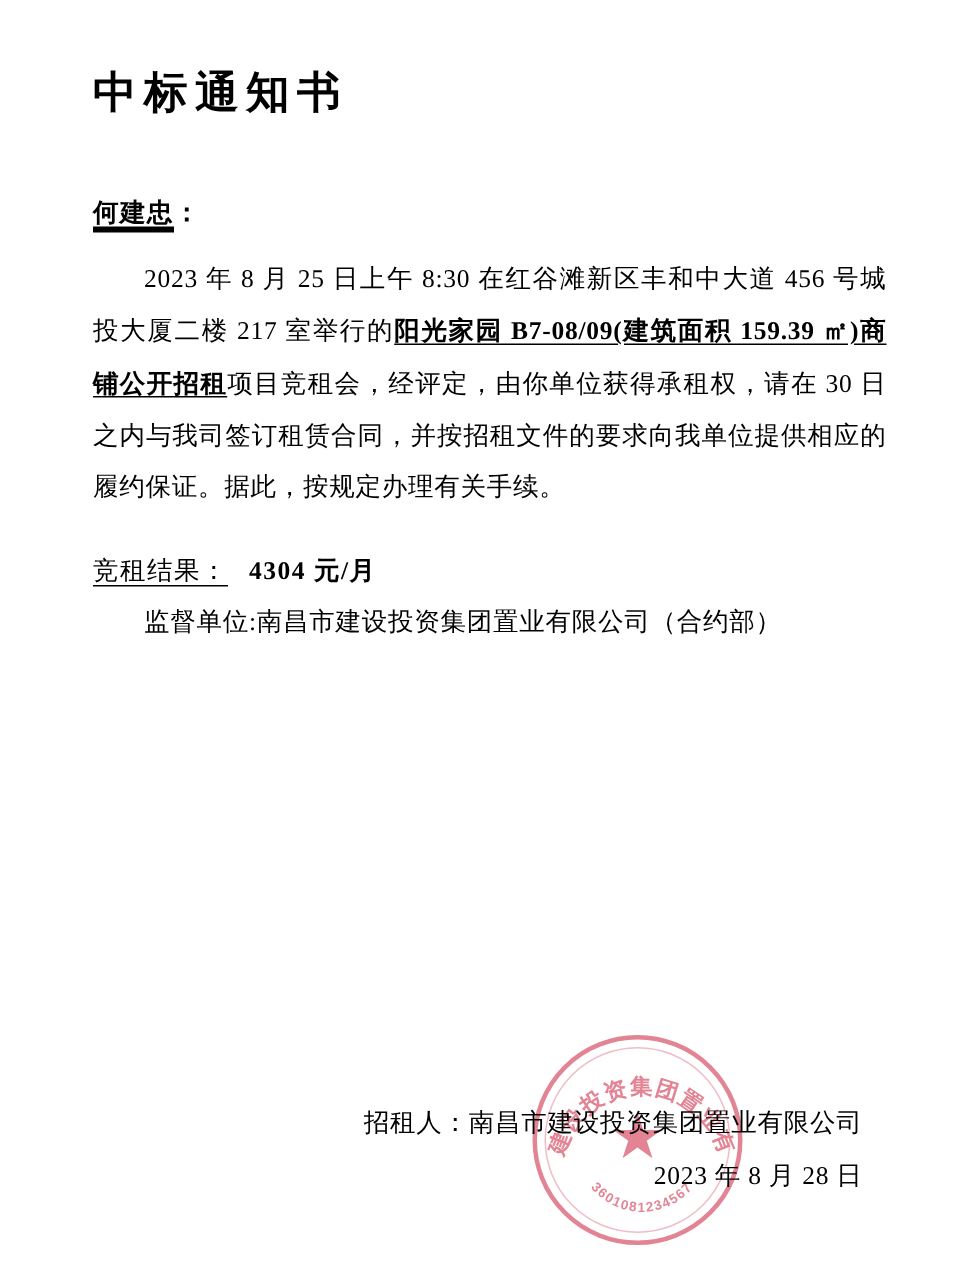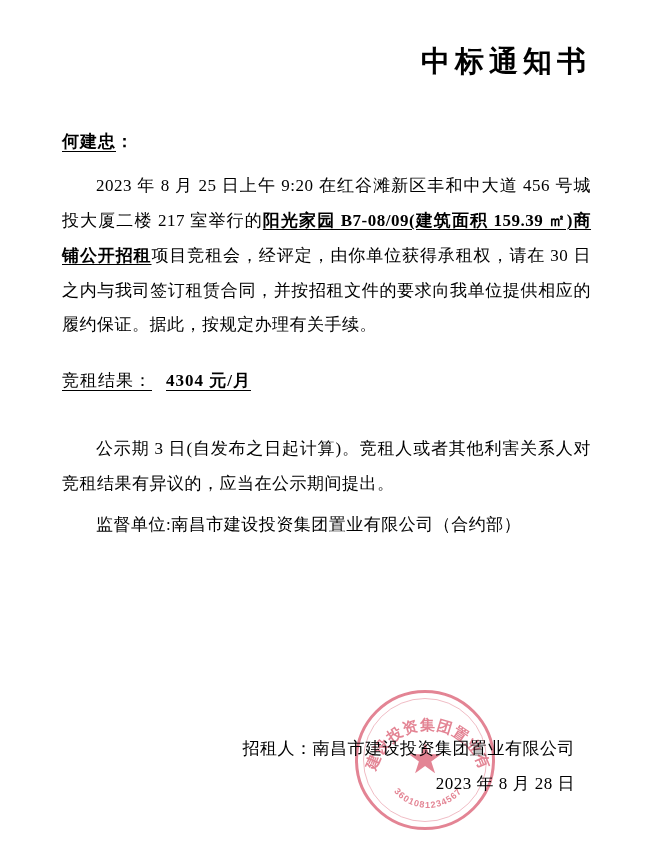--- a/index.html
+++ b/index.html
@@ -16,36 +16,36 @@
     overflow: hidden;
   }
   .page {
     position: relative;
     width: 653px;
     height: 846px;
     box-sizing: border-box;
     padding: 0 62px;
   }
   .doc-title {
-    text-align: right;
+    text-align: left;
     font-size: 29px;
     font-weight: bold;
     letter-spacing: 5px;
     margin-top: 42px;
     margin-bottom: 0;
     font-family: "Liberation Serif", "DejaVu Serif", serif;
   }
   .salutation {
     margin-top: 48px;
     font-size: 17px;
     font-weight: bold;
     letter-spacing: 1px;
   }
   .salutation .name {
-    border-bottom: 1px solid #000000;
+    border-bottom: 4px solid #000000;
   }
   .body-para {
     margin-top: 16px;
     font-size: 17px;
     line-height: 2.05;
     text-align: justify;
     text-justify: inter-ideograph;
     text-indent: 2em;
     letter-spacing: 0.5px;
   }
@@ -60,21 +60,20 @@
     letter-spacing: 1px;
     display: block;
   }
   .result-label {
     font-weight: normal;
     text-decoration: underline;
     text-underline-offset: 4px;
   }
   .result-value {
     font-weight: bold;
-    text-decoration: underline;
     text-underline-offset: 4px;
     padding-left: 14px;
     padding-right: 4px;
   }
   .note-para {
     margin-top: 40px;
     font-size: 17px;
     line-height: 2.05;
     text-indent: 2em;
     text-align: justify;
@@ -158,28 +157,27 @@
 
 <div class="page">
 
   <div class="doc-title">中标通知书</div>
 
   <div class="salutation">
     <span class="name">何建忠</span><span>：</span>
   </div>
 
   <div class="body-para">
-    <span>2023 年 8 月 25 日上午 9:20 在红谷滩新区丰和中大道 456 号城投大厦二楼 217 室举行的</span><span class="underline-bold">阳光家园 B7-08/09(建筑面积 159.39 ㎡)商铺公开招租</span><span>项目竞租会，经评定，由你单位获得承租权，请在 30 日之内与我司签订租赁合同，并按招租文件的要求向我单位提供相应的履约保证。据此，按规定办理有关手续。</span>
+    <span>2023 年 8 月 25 日上午 8:30 在红谷滩新区丰和中大道 456 号城投大厦二楼 217 室举行的</span><span class="underline-bold">阳光家园 B7-08/09(建筑面积 159.39 ㎡)商铺公开招租</span><span>项目竞租会，经评定，由你单位获得承租权，请在 30 日之内与我司签订租赁合同，并按招租文件的要求向我单位提供相应的履约保证。据此，按规定办理有关手续。</span>
   </div>
 
   <div class="result-row">
     <span class="result-label">竞租结果：</span><span class="result-value">4304 元/月</span>
   </div>
 
-  <div class="note-para">公示期 3 日(自发布之日起计算)。竞租人或者其他利害关系人对竞租结果有异议的，应当在公示期间提出。</div>
 
   <div class="info-line">监督单位:南昌市建设投资集团置业有限公司（合约部）</div>
 
   <div class="seal">
     <div class="seal-inner"></div>
     <svg class="seal-arc-top" viewBox="0 0 140 140">
       <defs>
         <path id="arcTop" d="M 18,76 A 54,54 0 0 1 122,76" fill="none"></path>
         <path id="arcBottom" d="M 28,84 A 44,44 0 0 0 112,84" fill="none"></path>
       </defs>

